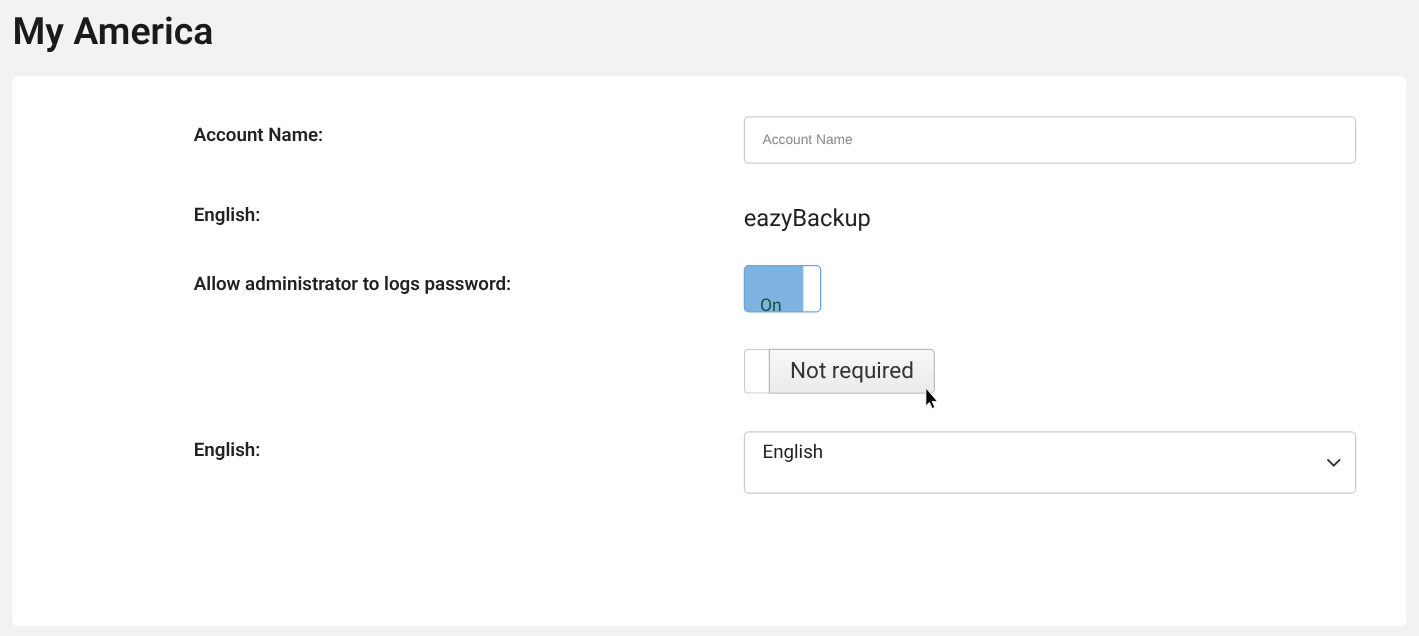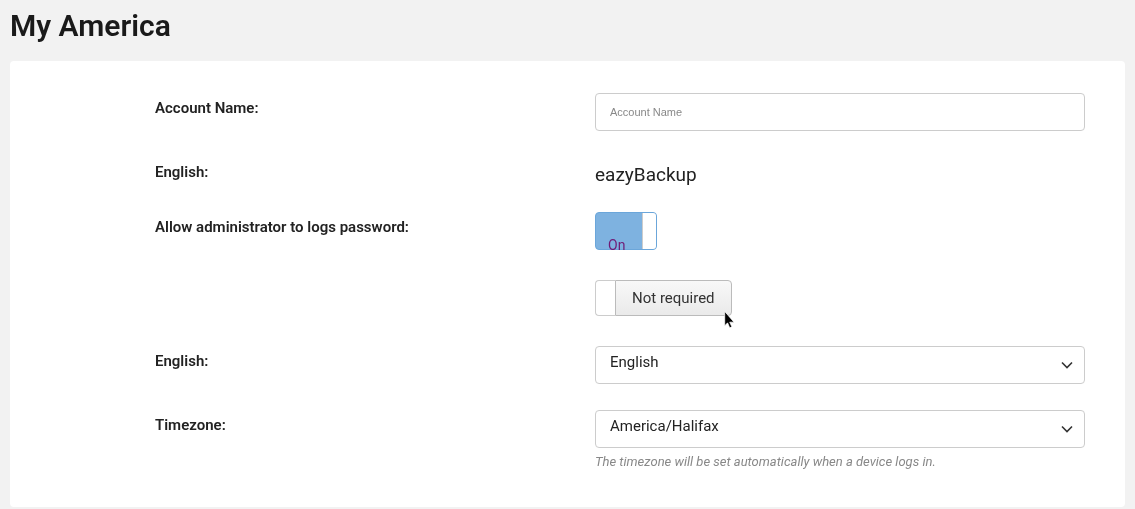--- a/index.html
+++ b/index.html
@@ -69,21 +69,21 @@
       height: 38px;
       width: 62px;
       background: #7eb2e0;
       border: 1px solid #6ba6da;
       border-radius: 4px;
       position: relative;
       cursor: pointer;
       padding: 0 10px 0 12px;
     }
     .toggle-label {
-      color: #701a75;
+      color: #14532d;
       font-size: 14px;
       font-weight: 400;
       margin-top: 27px;
     }
     .toggle-knob {
       position: absolute;
       right: 0;
       top: 0;
       height: 100%;
       width: 14px;
@@ -101,41 +101,41 @@
       background: #fff;
       border: 1px solid #ccc;
       border-right: none;
       border-radius: 4px 0 0 4px;
     }
     .btn-main {
       background: linear-gradient(#f8f8f8, #eaeaea);
       border: 1px solid #bbb;
       border-radius: 0 4px 4px 0;
       padding: 0 16px;
-      font-size: 15px;
+      font-size: 18px;
       color: #333;
       display: flex;
       align-items: center;
       cursor: pointer;
     }
     .cursor-icon {
       position: absolute;
       right: -6px;
       bottom: -14px;
       width: 18px;
       height: 20px;
       pointer-events: none;
     }
     .select-wrap {
       position: relative;
       width: 100%;
     }
     .select {
       width: 100%;
-      height: 38px;
+      height: 50px;
       padding: 6px 34px 6px 14px;
       font-size: 15px;
       color: #222;
       border: 1px solid #ccc;
       border-radius: 4px;
       background: #fff;
       appearance: none;
       -webkit-appearance: none;
       cursor: pointer;
     }
@@ -205,28 +205,14 @@
         <div class="select">
           <span>English</span>
         </div>
         <svg class="chevron" width="12" height="8" viewBox="0 0 12 8">
           <path d="M1 1.5 L6 6.5 L11 1.5" fill="none" stroke="#333" stroke-width="1.6"></path>
         </svg>
       </div>
     </div>
   </div>
 
-  <div class="form-row" style="margin-bottom:6px;">
-    <div class="form-label">Timezone:</div>
-    <div class="form-control-wrap">
-      <div class="select-wrap">
-        <div class="select">
-          <span>America/Halifax</span>
-        </div>
-        <svg class="chevron" width="12" height="8" viewBox="0 0 12 8">
-          <path d="M1 1.5 L6 6.5 L11 1.5" fill="none" stroke="#333" stroke-width="1.6"></path>
-        </svg>
-      </div>
-      <div class="help-text">The timezone will be set automatically when a device logs in.</div>
-    </div>
-  </div>
 
 </div>
 
 </body></html>

